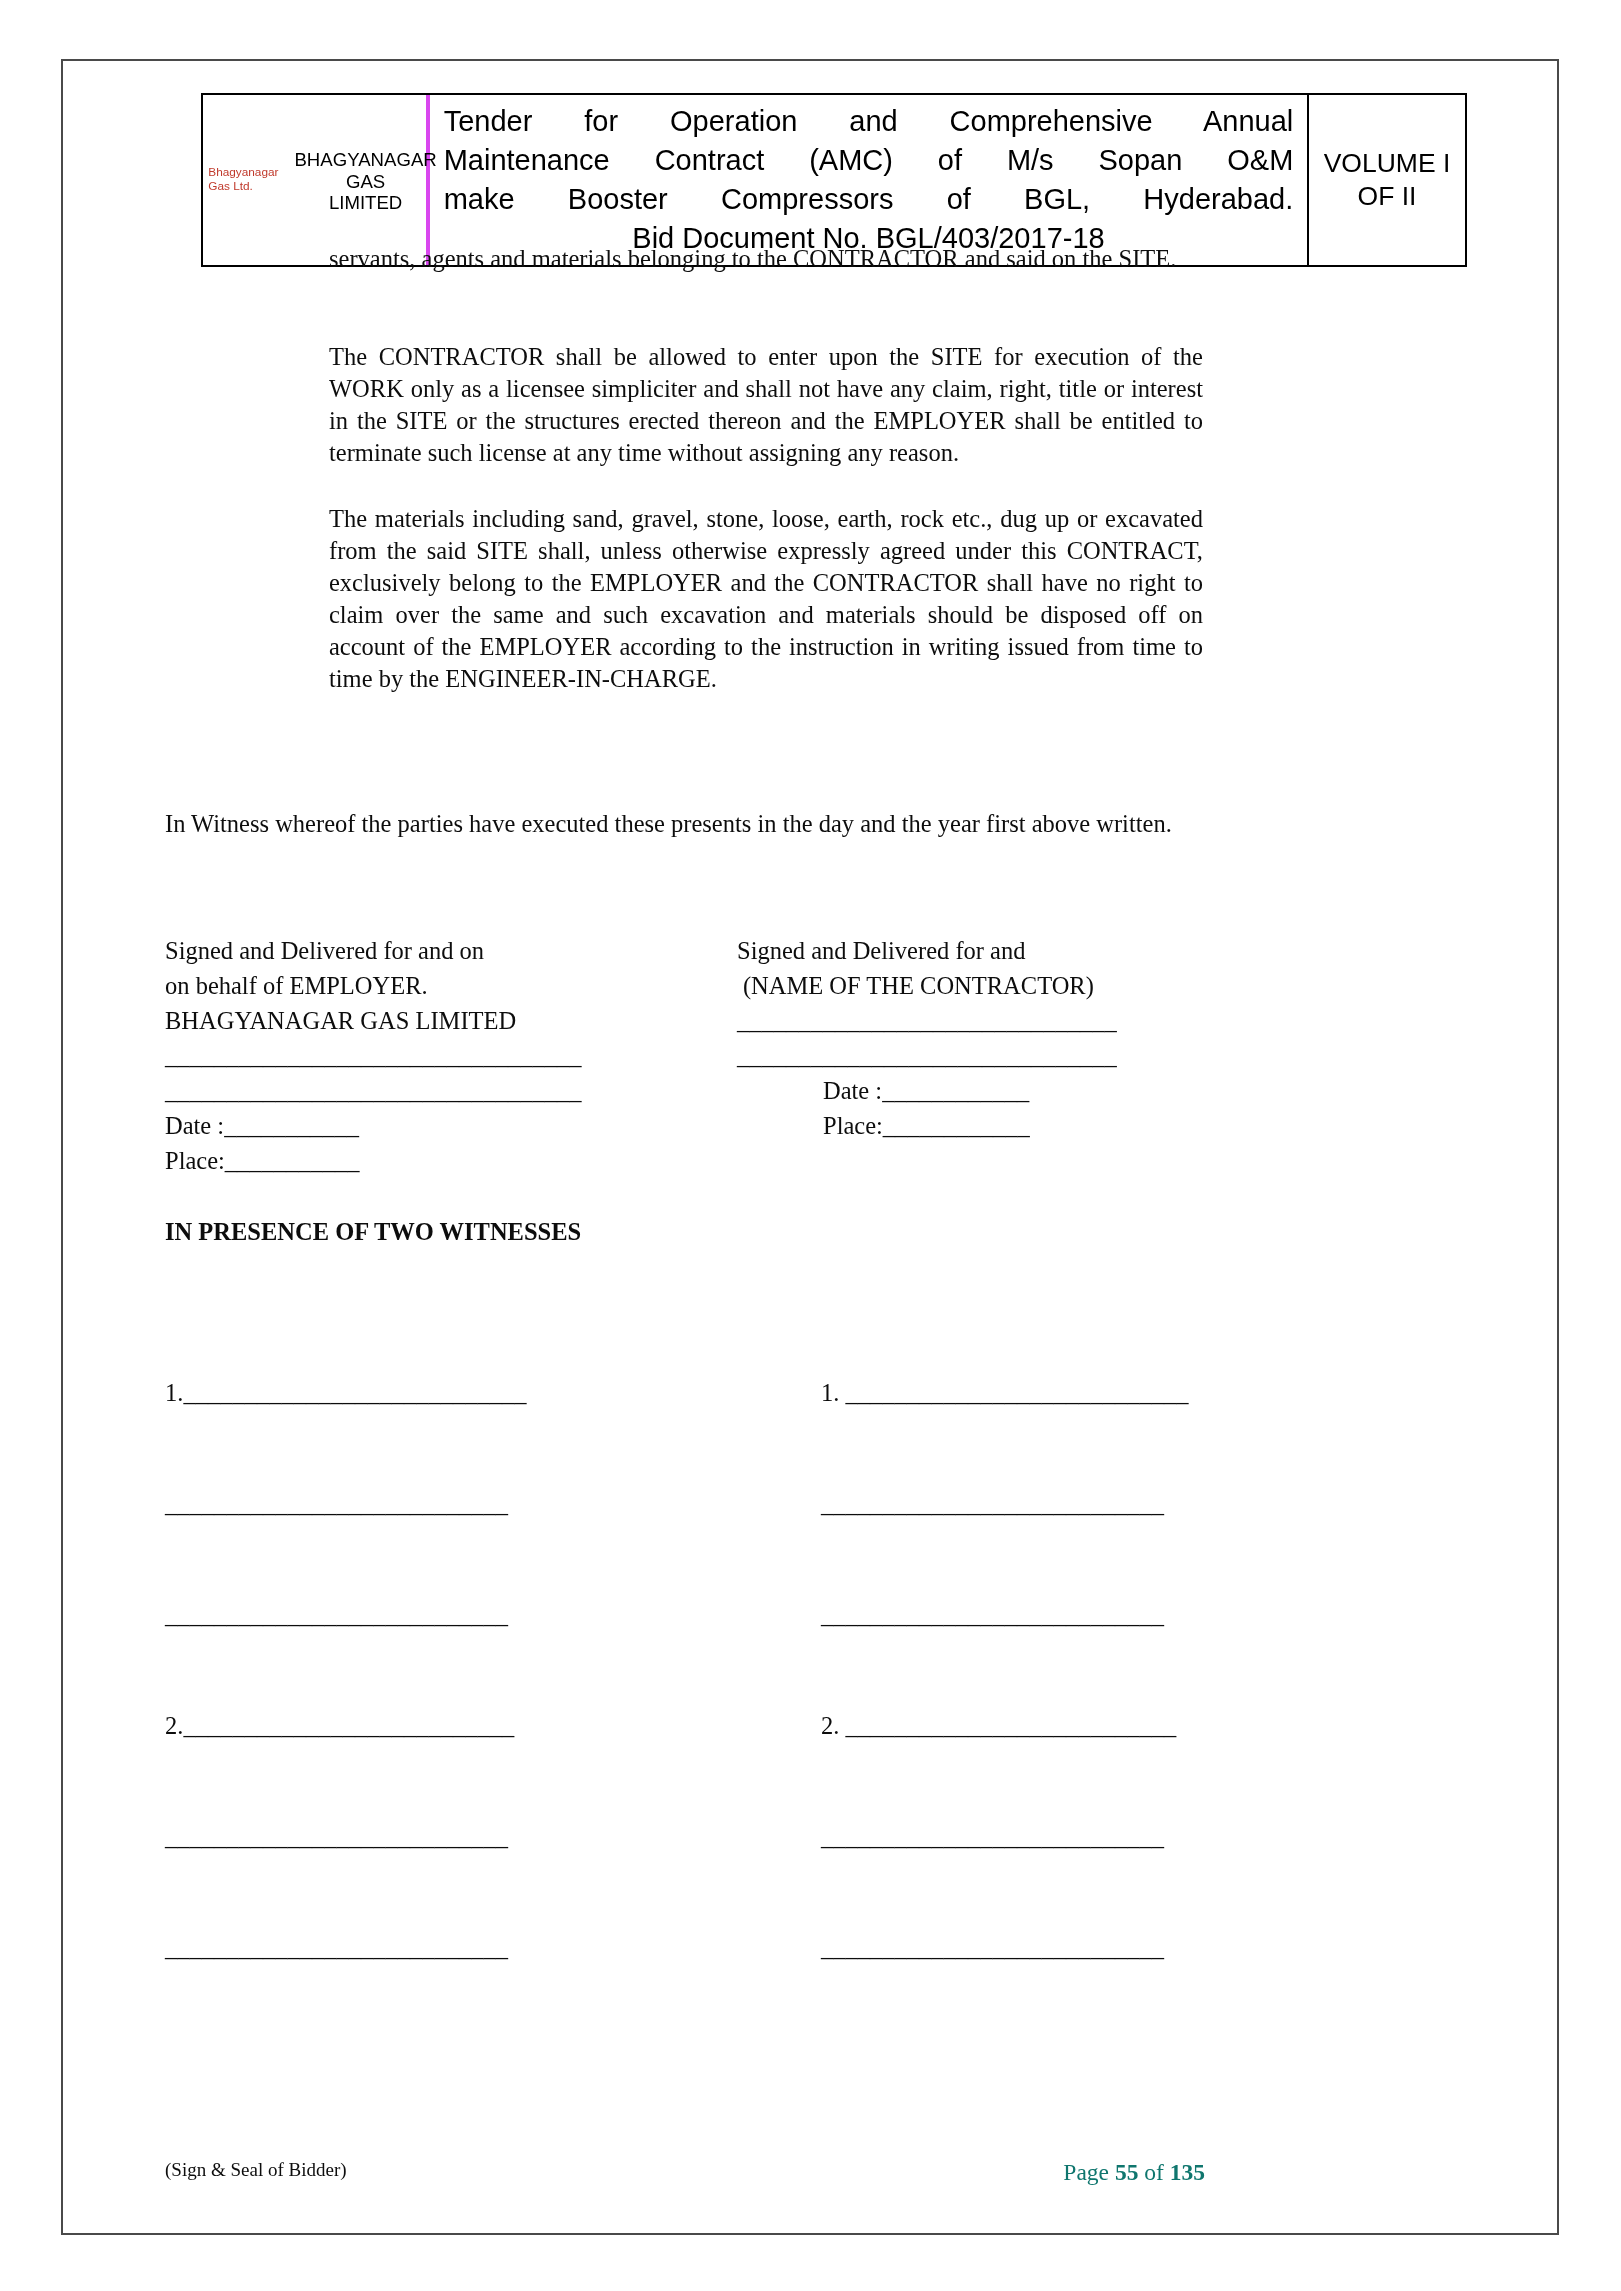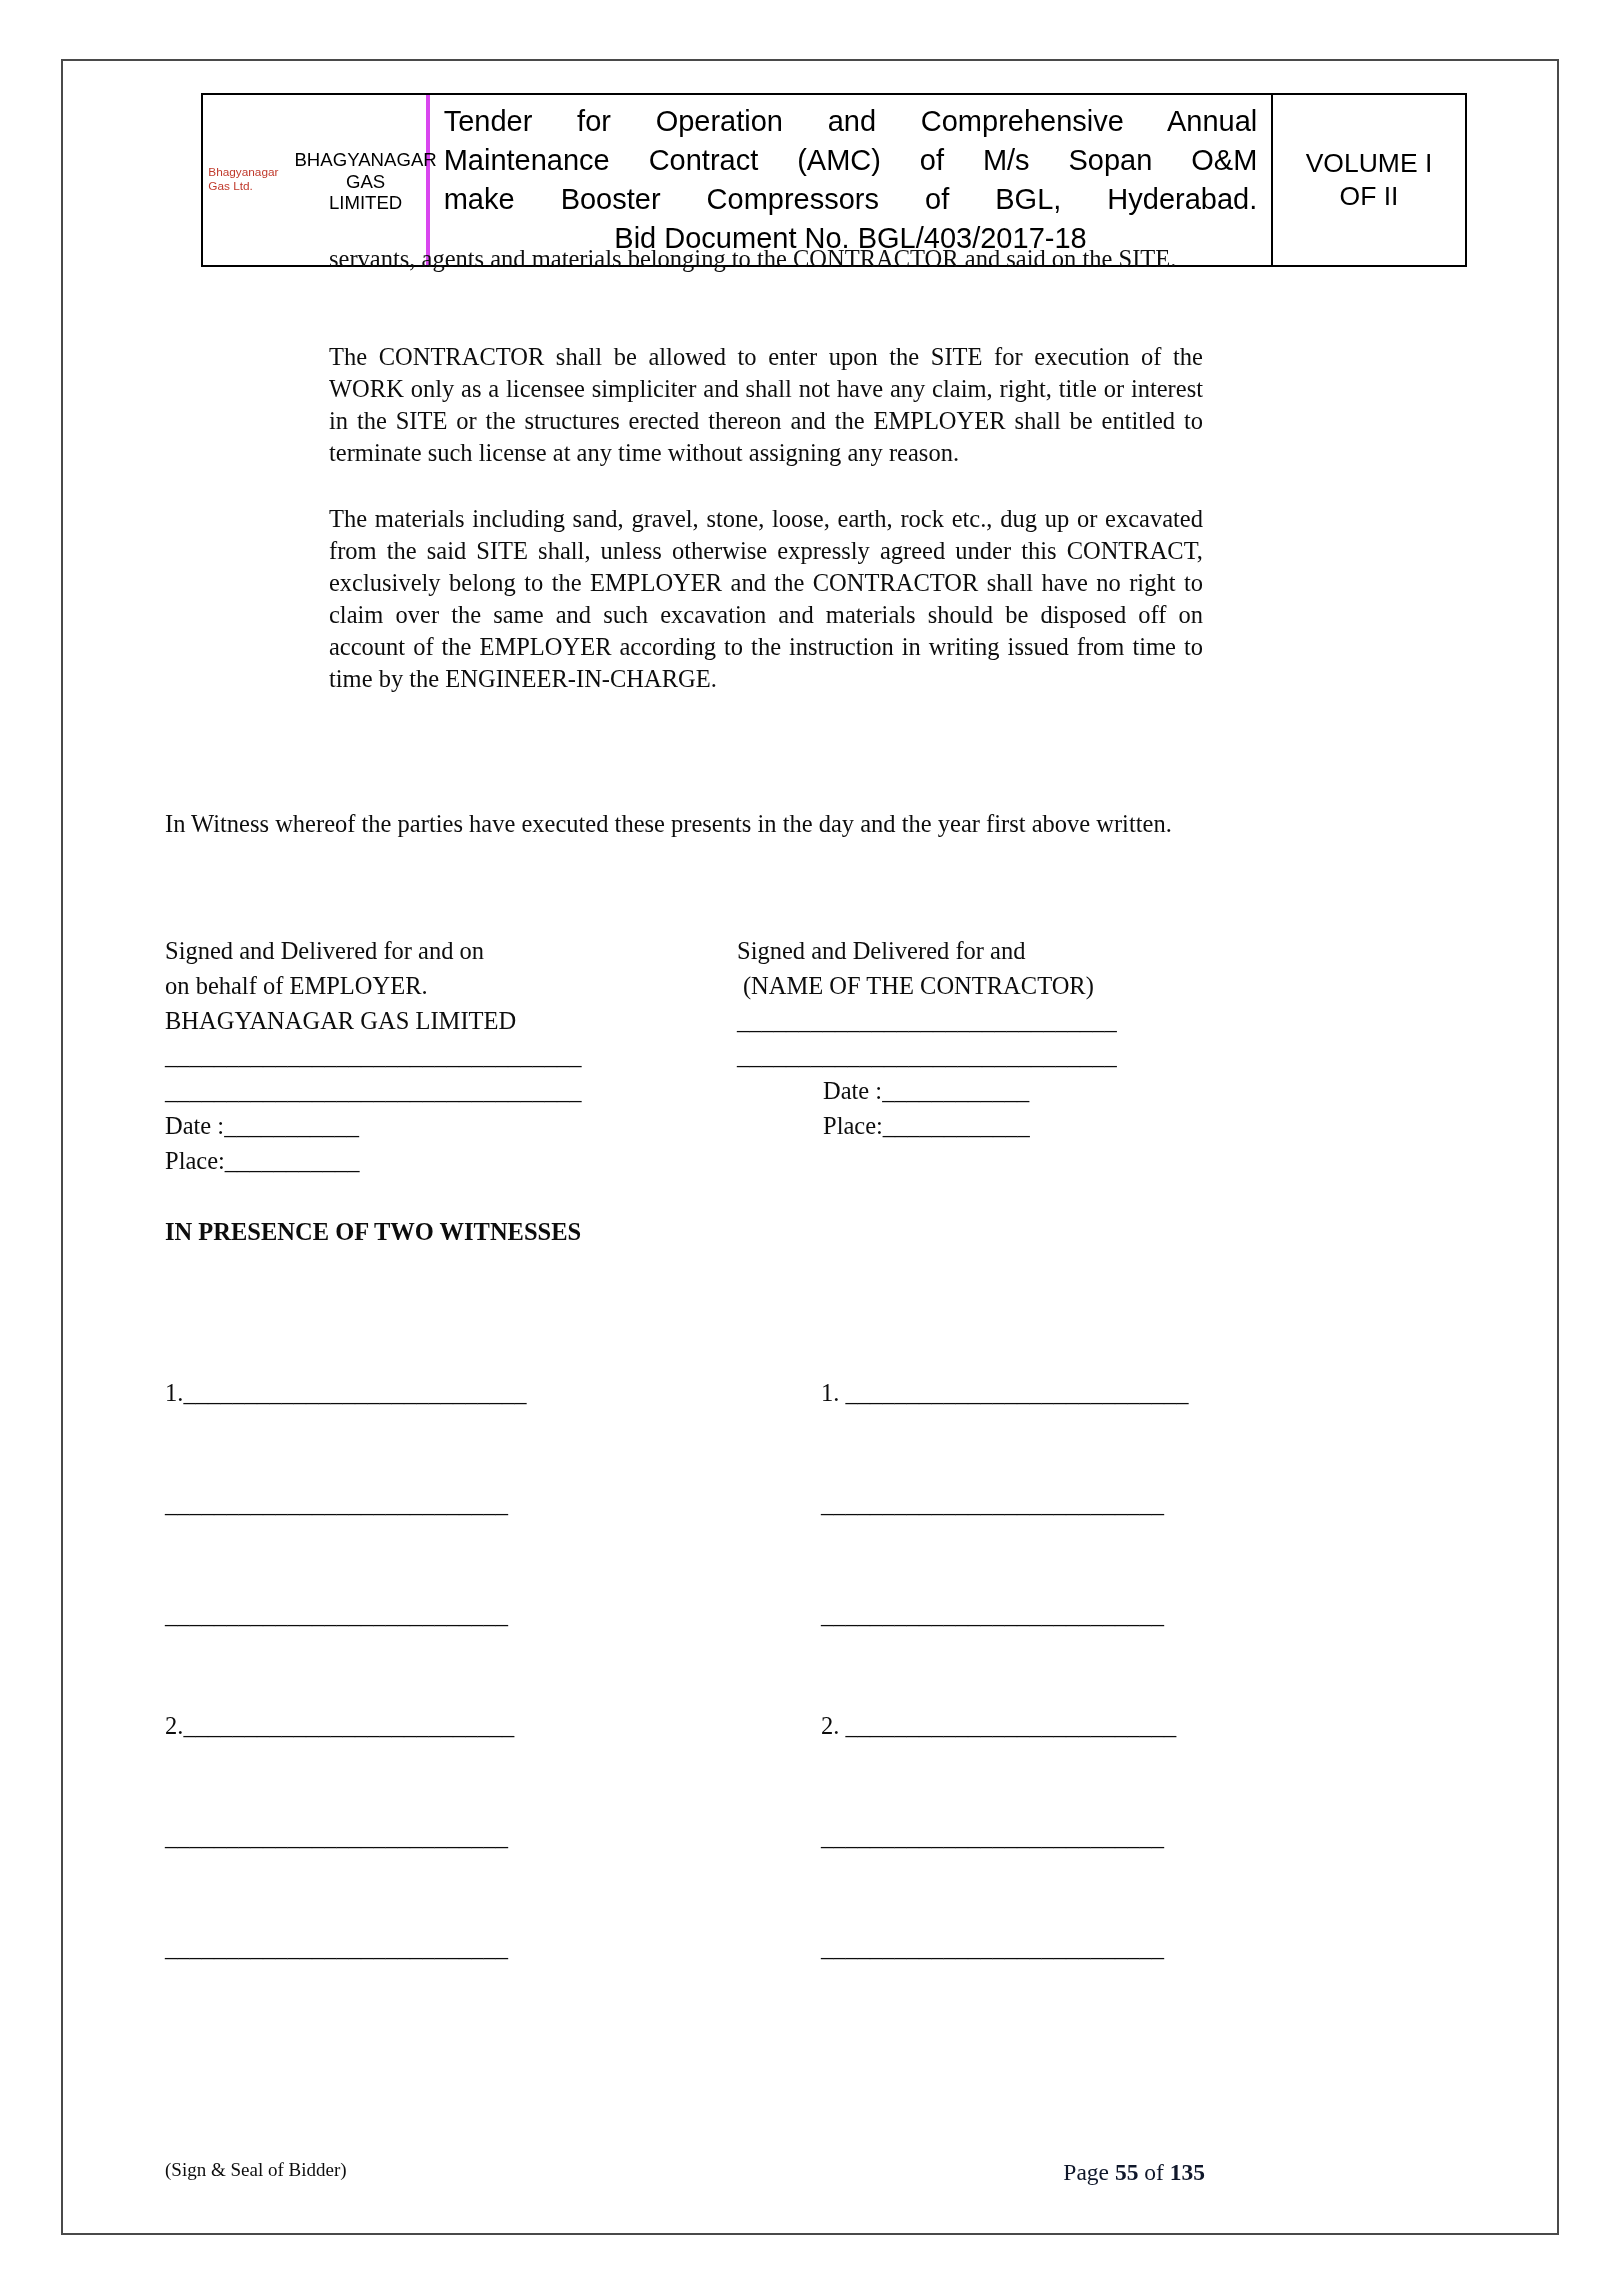--- a/index.html
+++ b/index.html
@@ -59,21 +59,21 @@
     box-sizing: border-box;
     padding: 6.9px 13.7px 0 13.7px;
     font-family: "Liberation Sans", sans-serif;
     font-size: 29px;
     line-height: 39px;
     color: #000;
   }
   .title-line-just { text-align: justify; text-align-last: justify; }
   .title-line-center { text-align: center; }
   .cell-volume {
-    width: 192px;
+    width: 156px;
     display: flex;
     flex-direction: column;
     align-items: center;
     justify-content: center;
     font-family: "Liberation Sans", sans-serif;
     font-size: 26.5px;
     line-height: 33px;
     color: #000;
   }
   
@@ -124,21 +124,21 @@
   .footer-left {
     position: absolute;
     left: 165px; top: 2159px;
     font-size: 19px;
     color: #0d0d0d;
   }
   .footer-right {
     position: absolute;
     right: 416px; top: 2159px;
     font-size: 23.5px;
-    color: #0f172a;
+    color: #0f766e;
   }
   .b { font-weight: bold; }
 </style>
 </head>
 <body>
 
 <div class="page">
   <div class="outer-border"></div>
 
   <div class="header-table">

